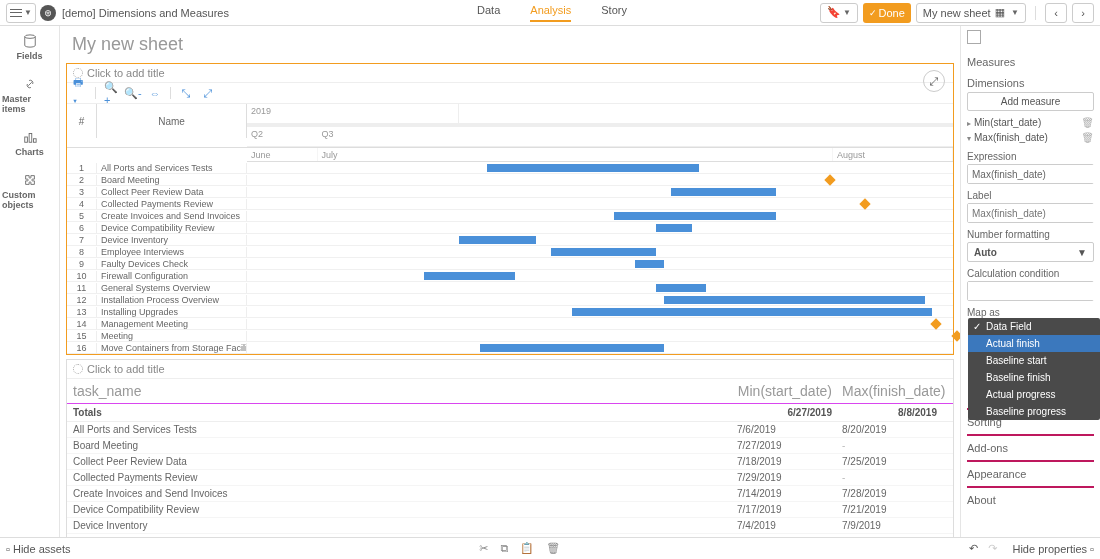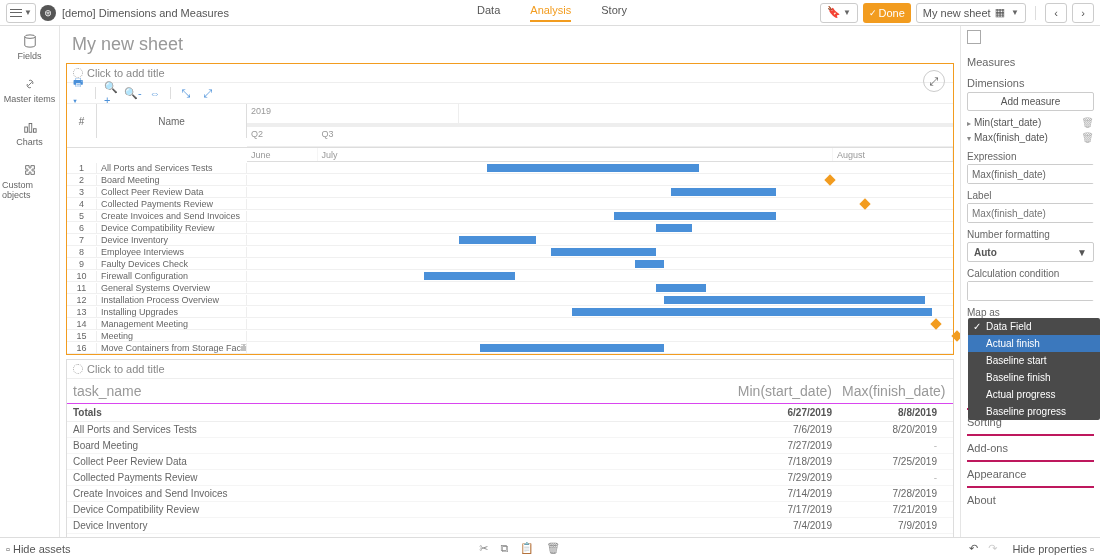--- a/index.html
+++ b/index.html
@@ -14,21 +14,21 @@
 .doc-title{font-size:11px;color:#555;}
 .nav{position:absolute;left:4px;right:0;display:flex;justify-content:center;gap:30px;pointer-events:none;}
 .nav-item{font-size:11px;color:#555;padding-bottom:4px;pointer-events:auto;cursor:pointer;}
 .nav-active{color:#f29c1f;border-bottom:2px solid #f29c1f;}
 .top-right{margin-left:auto;display:flex;align-items:center;gap:5px;}
 .sq-btn{height:20px;border:1px solid #ccc;border-radius:3px;display:flex;align-items:center;justify-content:center;padding:0 6px;background:#fff;cursor:pointer;}
 .done-btn{background:#f29c1f;color:#fff;border:none;font-size:11px;}
 .sheet-drop{display:flex;align-items:center;gap:4px;}
 .arrow-btn{width:22px;}
 .layout{display:flex;height:calc(100% - 26px - 22px);}
-.assets{width:60px;border-right:1px solid #e5e5e5;background:#fff;}
+.assets{width:60px;border-right:1px solid #e5e5e5;background:#fff;font-weight:bold;}
 .asset-item{display:flex;flex-direction:column;align-items:center;padding:8px 2px;cursor:pointer;font-size:9px;color:#666;gap:3px;}
 .asset-item svg{width:14px;height:14px;}
 .center{flex:1;overflow:auto;background:#fff;position:relative;}
 .sheet-title{font-size:18px;color:#999;padding:8px 12px;}
 .viz{border:1px solid #f29c1f;margin:0 6px 0 6px;position:relative;}
 .viz-title{display:flex;align-items:center;gap:4px;padding:3px 6px;border-bottom:1px solid #eee;font-size:11px;color:#888;}
 .gear{width:10px;height:10px;border-radius:50%;border:1px dotted #aaa;display:inline-block;}
 .toolbar{display:flex;align-items:center;gap:8px;padding:3px 6px;border-bottom:1px solid #eee;}
 .tb-ico{width:14px;height:14px;display:flex;align-items:center;justify-content:center;color:#4a90d9;cursor:pointer;font-size:11px;}
 .fs-circle{position:absolute;right:8px;top:6px;width:22px;height:22px;border:1px solid #ccc;border-radius:50%;display:flex;align-items:center;justify-content:center;cursor:pointer;}
@@ -50,21 +50,21 @@
 .dia{position:absolute;top:2px;width:8px;height:8px;background:#f29c1f;transform:rotate(45deg);}
 .viz2{border:1px solid #ddd;margin:4px 6px;}
 .thead{display:flex;font-size:14px;color:#999;padding:4px 6px;border-bottom:1px solid #d946ef;}
 .thead .c1{flex:1;}
 .thead .c2,.thead .c3{width:105px;text-align:right;padding-right:10px;}
 .totals{display:flex;font-size:10px;color:#555;font-weight:bold;padding:3px 6px;border-bottom:1px solid #eee;}
 .totals .c1{flex:1;}
 .totals .c2,.totals .c3{width:105px;text-align:right;padding-right:10px;}
 .trow{display:flex;font-size:10px;color:#666;padding:2px 6px;border-bottom:1px solid #f5f5f5;}
 .trow .c1{flex:1;}
-.trow .c2,.trow .c3{width:105px;text-align:right;padding-right:10px;}
+.trow .c2,.trow .c3{width:105px;padding-right:10px;}
 .dash{color:#bbb;}
 .right-panel{width:140px;border-left:1px solid #e5e5e5;background:#fff;padding:4px 6px;position:relative;overflow:visible;}
 .rp-ico{width:14px;height:14px;border:1px solid #aaa;margin-bottom:6px;}
 .rp-section{font-size:11px;color:#666;padding:6px 0 3px 0;}
 .add-meas{border:1px solid #ccc;border-radius:2px;text-align:center;padding:3px;font-size:10px;cursor:pointer;margin-bottom:4px;}
 .meas-item{display:flex;align-items:center;justify-content:space-between;font-size:10px;color:#555;padding:2px 0;}
 .meas-item .chev{font-size:8px;color:#888;margin-right:3px;}
 .trash{font-size:10px;color:#aaa;cursor:pointer;}
 .fld-label{font-size:10px;color:#666;margin-top:6px;}
 .inp-wrap{display:flex;border:1px solid #ccc;border-radius:2px;margin-top:2px;height:20px;}

